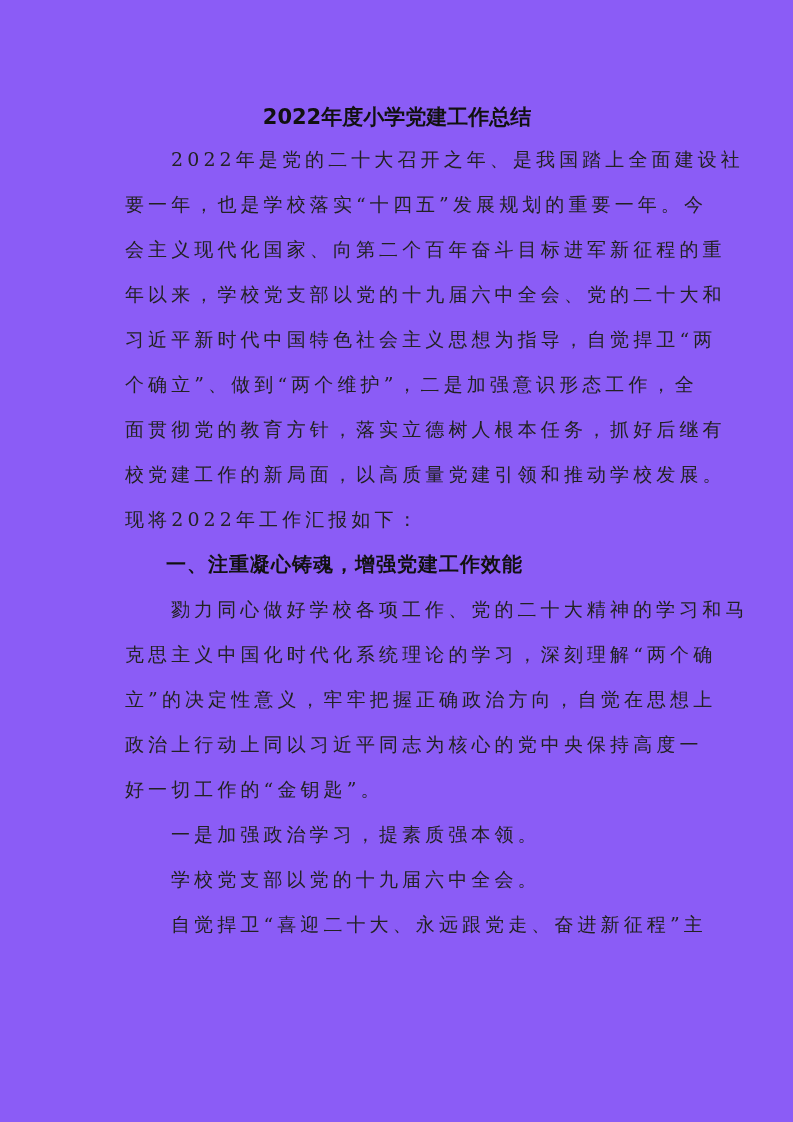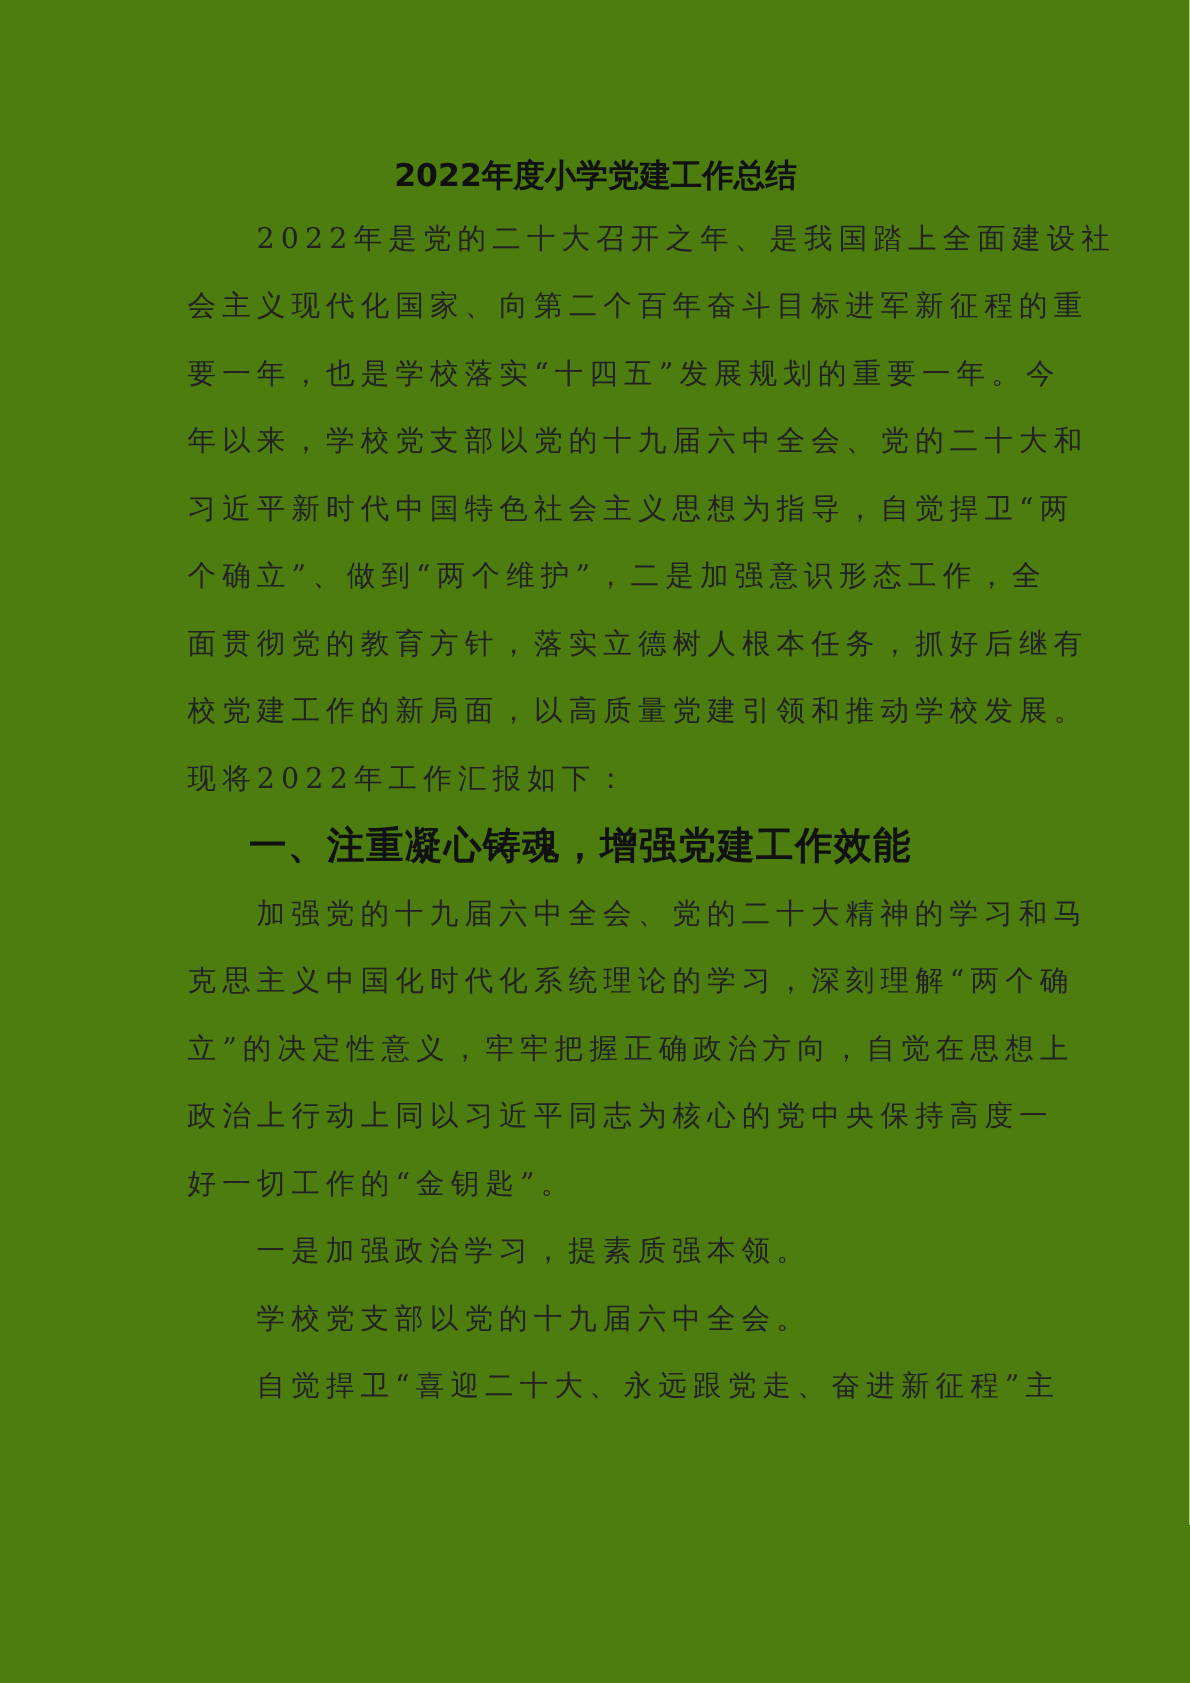--- a/index.html
+++ b/index.html
@@ -1,63 +1,63 @@
 <!DOCTYPE html>
 <html><head>
   <meta charset="utf-8">
   <style>
     html, body { margin: 0; padding: 0; background: #ffffff; }
     body { width: 793px; height: 1122px; position: relative; overflow: hidden; }
     .page {
-      position: absolute; left: 0; top: 0; width: 793px; height: 1122px; background: #4d7c0f;
+      position: absolute; left: 0; top: 0; width: 793px; height: 1122px; background: #8b5cf6;
     }
     .content {
       position: absolute; left: 120px; top: 100px; width: 554px;
       color: #1a1a1a;
     }
     .title {
       font-family: "DejaVu Sans", "Liberation Sans", sans-serif;
       font-weight: bold; font-size: 21px; text-align: center;
       height: 34px; line-height: 34px; margin: 0; color: #111;
     }
     .line {
       font-family: "DejaVu Serif", "Liberation Serif", serif;
       font-size: 19px; height: 40px; line-height: 40px;
       letter-spacing: 4.1px; white-space: nowrap; margin: 5px; color: #222;
     }
     .indent { padding-left: 46px; }
     .heading {
       font-family: "DejaVu Sans", "Liberation Sans", sans-serif;
-      font-weight: bold; font-size: 25px; height: 40px; line-height: 40px;
+      font-weight: bold; font-size: 20px; height: 40px; line-height: 40px;
       padding-left: 46px; white-space: nowrap; letter-spacing: 1px; color: #111;
     }
   </style>
 </head>
 <body>
 
 <div class="page">
   <div class="content">
     <div class="title">2022年度小学党建工作总结</div>
 
     <div>
       <div class="line indent">2022年是党的二十大召开之年、是我国踏上全面建设社</div>
+      <div class="line">要一年，也是学校落实“十四五”发展规划的重要一年。今</div>
       <div class="line">会主义现代化国家、向第二个百年奋斗目标进军新征程的重</div>
-      <div class="line">要一年，也是学校落实“十四五”发展规划的重要一年。今</div>
       <div class="line">年以来，学校党支部以党的十九届六中全会、党的二十大和</div>
       <div class="line">习近平新时代中国特色社会主义思想为指导，自觉捍卫“两</div>
       <div class="line">个确立”、做到“两个维护”，二是加强意识形态工作，全</div>
       <div class="line">面贯彻党的教育方针，落实立德树人根本任务，抓好后继有</div>
       <div class="line">校党建工作的新局面，以高质量党建引领和推动学校发展。</div>
       <div class="line">现将2022年工作汇报如下：</div>
     </div>
 
     <div class="heading">一、注重凝心铸魂，增强党建工作效能</div>
 
     <div>
-      <div class="line indent">加强党的十九届六中全会、党的二十大精神的学习和马</div>
+      <div class="line indent">勠力同心做好学校各项工作、党的二十大精神的学习和马</div>
       <div class="line">克思主义中国化时代化系统理论的学习，深刻理解“两个确</div>
       <div class="line">立”的决定性意义，牢牢把握正确政治方向，自觉在思想上</div>
       <div class="line">政治上行动上同以习近平同志为核心的党中央保持高度一</div>
       <div class="line">好一切工作的“金钥匙”。</div>
     </div>
 
     <div>
       <div class="line indent">一是加强政治学习，提素质强本领。</div>
       <div class="line indent">学校党支部以党的十九届六中全会。</div>
       <div class="line indent">自觉捍卫“喜迎二十大、永远跟党走、奋进新征程”主</div>

